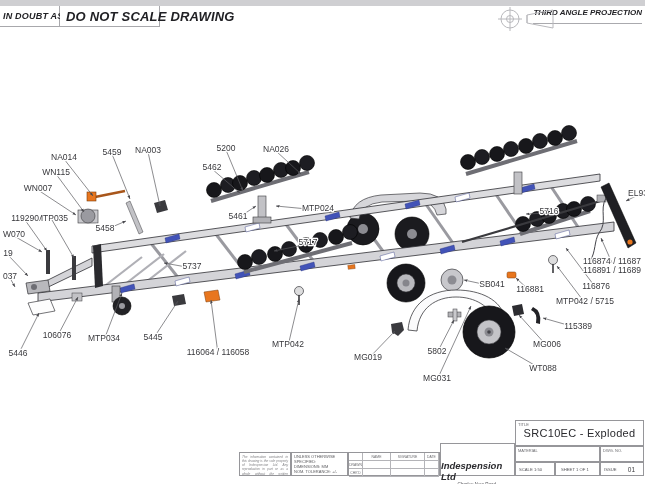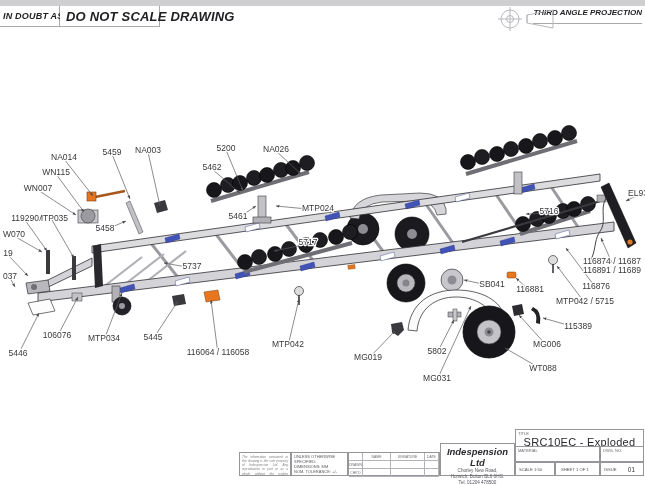--- a/index.html
+++ b/index.html
@@ -14,21 +14,21 @@
           border-bottom:1px solid #aaaaae;padding-bottom:6px;white-space:nowrap;}
   svg{position:absolute;left:0;top:0;}
   .plabel{font-family:"Liberation Sans",sans-serif;font-size:8.5px;fill:#38383c;
           paint-order:stroke;stroke:#ffffff;stroke-width:2.4px;stroke-linejoin:round;text-anchor:middle;}
   .leader{stroke:#5a5a5f;stroke-width:0.7;fill:none;}
   
   .tb{position:absolute;box-sizing:border-box;border:1px solid #96969a;background:#fff;}
   .tiny{font-size:4px;color:#5a5a5e;line-height:1.25;}
   .microtxt{font-size:3.2px;font-style:italic;color:#808084;line-height:1.3;padding:2px;text-align:justify;}
   .lbl{font-size:4px;color:#6b6b6f;}
-  .company-name{font-size:9.5px;font-weight:bold;font-style:italic;color:#2a2a2e;text-align:center;margin-top:2px;}
+  .company-name{font-size:9.5px;font-weight:bold;font-style:italic;color:#2a2a2e;margin-top:16px;}
   .addr{font-size:4.6px;color:#55555a;text-align:center;line-height:1.35;}
   .dwg-title{font-size:11px;color:#2a2a2e;text-align:center;margin-top:6px;letter-spacing:0.3px;}
   .cellnote{position:absolute;font-size:4.2px;color:#55555a;}
   .issue-num{position:absolute;font-size:6.5px;color:#3a3a3e;}
   .sigrid{position:absolute;left:348px;top:452px;width:92px;height:24px;box-sizing:border-box;
           border:1px solid #96969a;display:grid;grid-template-columns:14px 28px 34px 14px;grid-template-rows:8px 8px 8px;}
   .sigrid div{border-right:1px solid #b4b4b8;border-bottom:1px solid #b4b4b8;font-size:3.4px;color:#6b6b6f;
           display:flex;align-items:center;justify-content:center;overflow:hidden;white-space:nowrap;}
 </style>
 </head>
@@ -306,21 +306,21 @@
   </div>
 
   <div class="tb" style="left:440px;top:443px;width:75px;height:33px;">
     <div class="company-name">Indespension Ltd</div>
     <div class="addr">Chorley New Road,</div>
     <div class="addr">Horwich, Bolton BL6 6HG.</div>
     <div class="addr">Tel. 01204 478500</div>
 
   </div>
 
-  <div class="tb" style="left:515px;top:429px;width:129px;height:26px;">
+  <div class="tb" style="left:515px;top:420px;width:129px;height:26px;">
     <div class="lbl" style="position:absolute;left:2px;top:1px;">TITLE</div>
     <div class="dwg-title">SRC10EC - Exploded</div>
   </div>
 
   <div class="tb" style="left:515px;top:446px;width:85px;height:16px;">
     <div class="lbl" style="position:absolute;left:2px;top:1px;">MATERIAL</div>
   </div>
   <div class="tb" style="left:600px;top:446px;width:44px;height:16px;">
     <div class="lbl" style="position:absolute;left:2px;top:1px;">DWG. NO.</div>
   </div>

